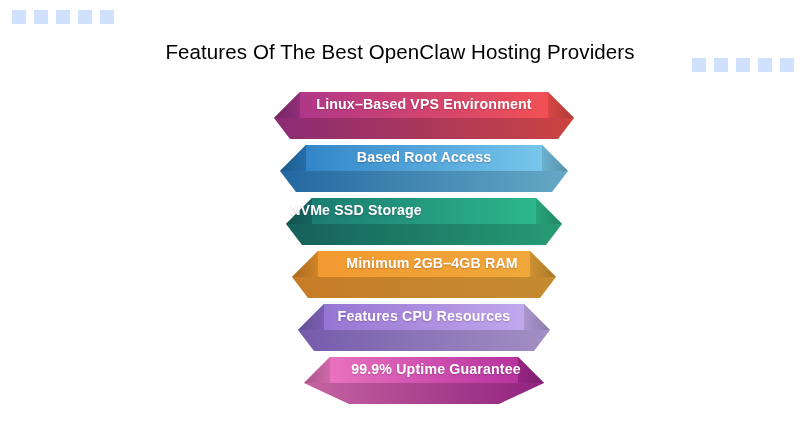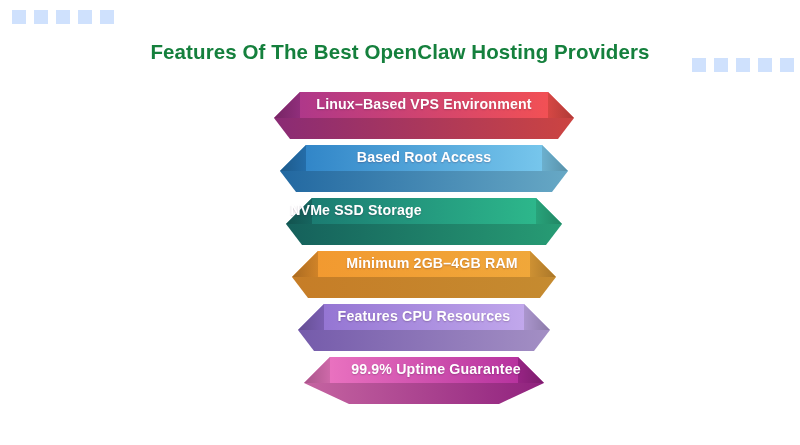--- a/index.html
+++ b/index.html
@@ -14,22 +14,22 @@
   
   .dot-row{position:absolute;display:flex;}
   .dot-row .dot{width:14px;height:14px;margin-right:8px;}
   #dots-tl{left:12px;top:10px;}
   #dots-tr{left:692px;top:58px;}
 
   
   #page-title{
     position:absolute;left:0;top:40px;width:800px;
     text-align:center;
-    font-size:20.5px;font-weight:bold;
-    color:#15803d;
+    font-size:20.5px;font-weight:normal;
+    color:#000000;
     letter-spacing:0.1px;
     white-space:nowrap;
   }
 
   
   #funnel{position:absolute;left:0;top:0;width:800px;height:445px;margin-left:24px;}
   #funnel svg{display:block;}
   .seg-label{
     position:absolute;
     text-align:center;

